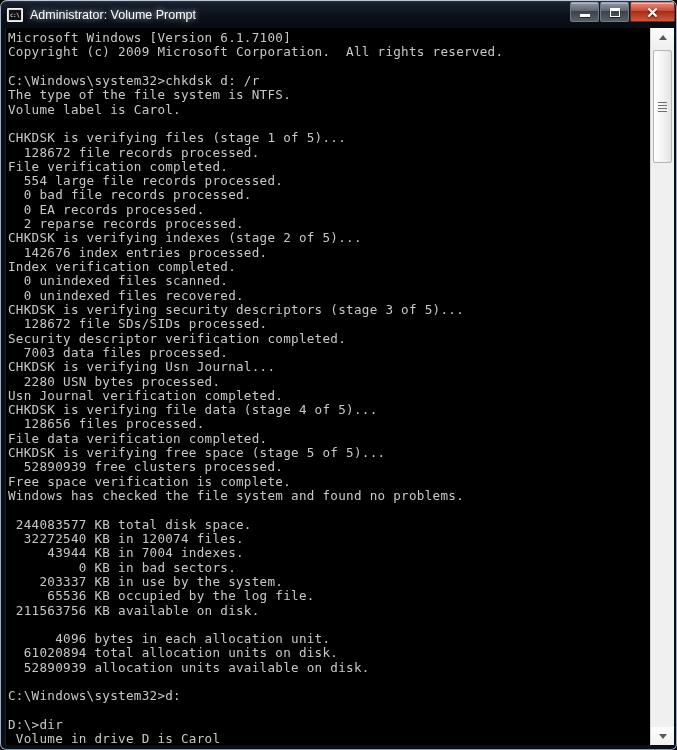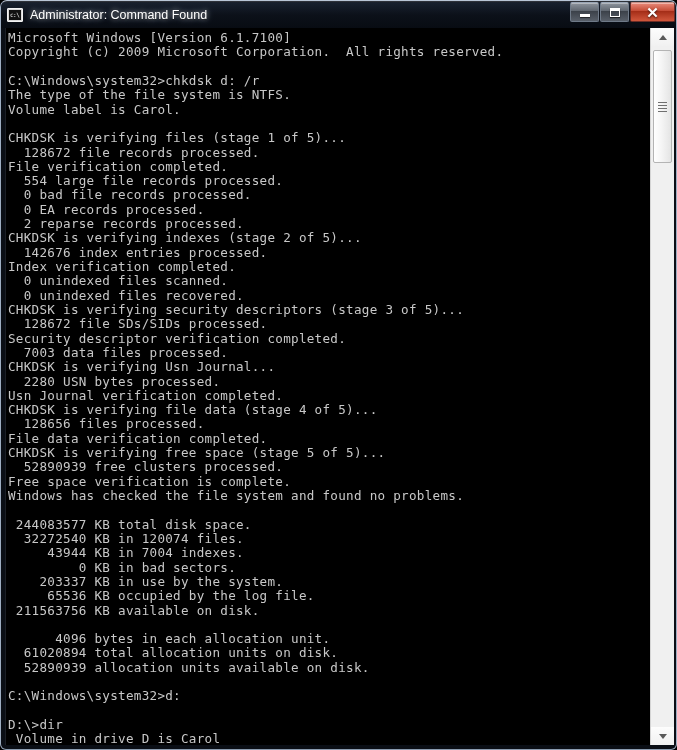--- a/index.html
+++ b/index.html
@@ -250,21 +250,21 @@
 </style>
 </head>
 <body>
 
 <div id="window">
 
   <div id="frame-gloss"></div>
 
   <div id="titlebar">
     <div id="title-icon"></div>
-    <div id="title-text">Administrator: Command Found</div>
+    <div id="title-text">Administrator: Volume Prompt</div>
 
     <div id="winbuttons">
       <div class="winbtn">
         <div class="glyph">
             <div class="min-bar"></div>
           </div>
       </div>
       <div class="winbtn">
         <div class="glyph">
             <div class="max-box"></div>

